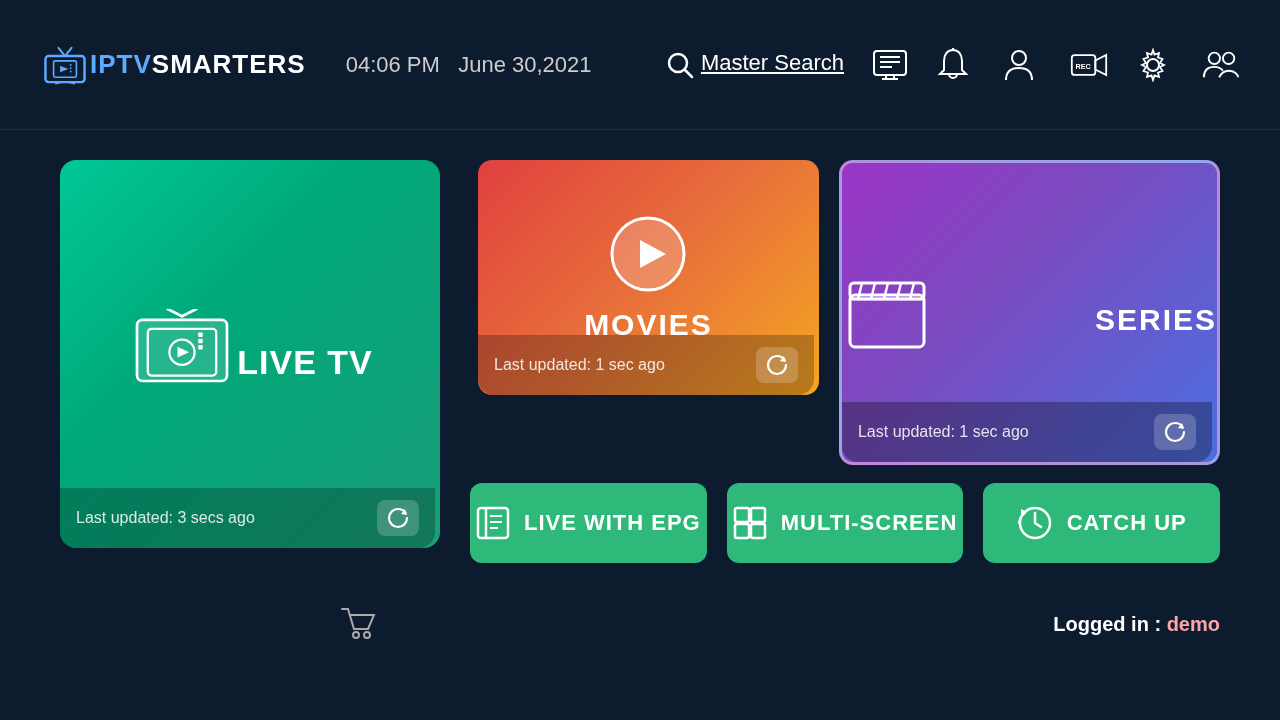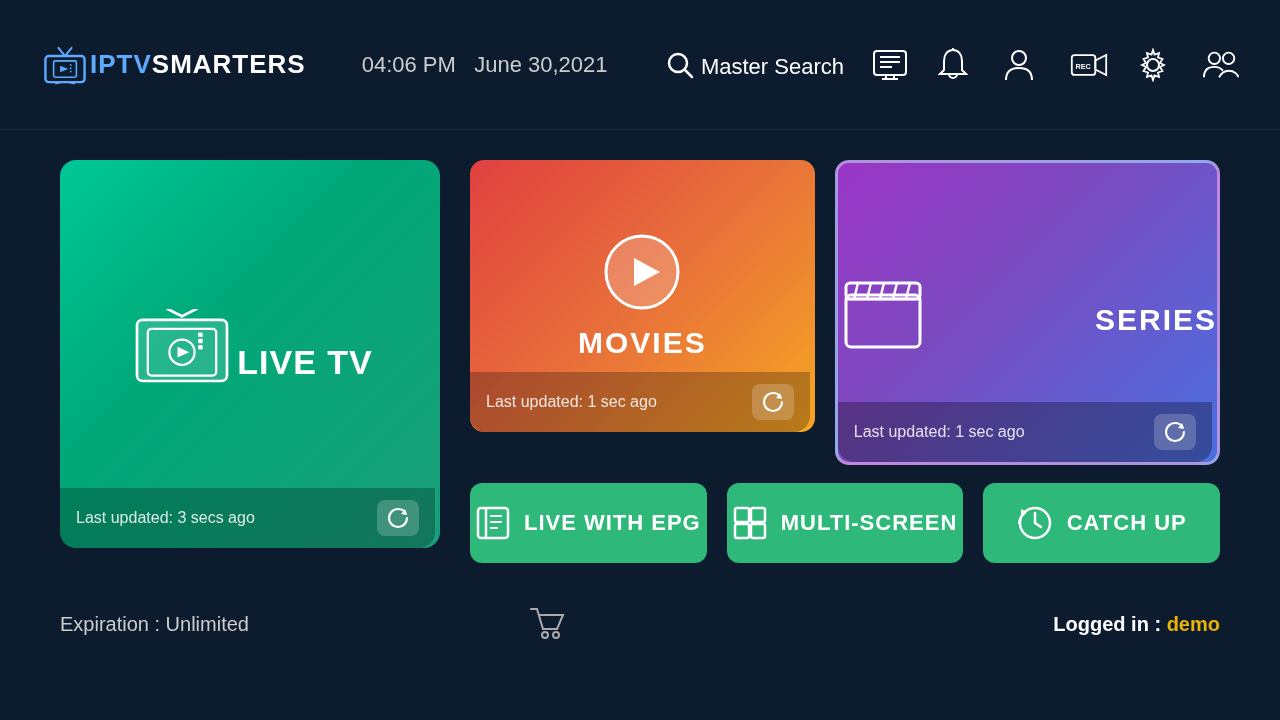--- a/index.html
+++ b/index.html
@@ -31,36 +31,37 @@
     }
     .logo-text {
       font-size: 26px;
       font-weight: 700;
       letter-spacing: 1px;
     }
     .logo-text span {
       color: #5daaff;
     }
     .datetime {
-      margin-left: 56px;
+      margin-left: 40px;
       font-size: 22px;
       color: #ccc;
       white-space: nowrap;
     }
     .header-right {
       margin-left: auto;
       display: flex;
       align-items: center;
       gap: 28px;
     }
     .search-box {
       display: flex;
-      align-items: flex-end;
+      align-items: flex-start;
       gap: 6px;
       cursor: pointer;
+      text-decoration: underline;
     }
     .search-box .search-label {
       font-size: 22px;
       color: #fff;
     }
     .header-icon {
       width: 38px;
       height: 38px;
       cursor: pointer;
       display: flex;
@@ -141,29 +142,30 @@
 
     
     .top-cards {
       display: flex;
       gap: 20px;
     }
 
     
     .card-movies {
       flex: 1;
-      height: 272px;
+      height: 235px;
       border-radius: 14px;
       background: linear-gradient(135deg, #e04040 0%, #e8703a 50%, #f5a623 100%);
       position: relative;
       display: flex;
       flex-direction: column;
       align-items: center;
       justify-content: center;
       cursor: pointer;
+      margin-left: 8px;
     }
     .card-movies .card-title {
       font-size: 30px;
       font-weight: 700;
       margin-top: 14px;
       letter-spacing: 2px;
     }
 
     
     .card-series {
@@ -442,26 +444,25 @@
             <polygon points="4,4 4,10 10,7" fill="white"></polygon>
           </svg>
           <span>CATCH UP</span>
         </button>
       </div>
     </div>
   </div>
 </div>
 
 <div class="footer">
-  <div class="expiration">Expiration : Unlimited</div>
 
   <div class="buy-premium">
     <svg width="36" height="34" viewBox="0 0 36 34" fill="none">
       <path d="M2 2 L8 2 L14 22 L28 22 L34 8 L10 8" stroke="#aaa" stroke-width="2" stroke-linecap="round" fill="none"></path>
       <circle cx="16" cy="28" r="3" stroke="#aaa" stroke-width="2" fill="none"></circle>
       <circle cx="27" cy="28" r="3" stroke="#aaa" stroke-width="2" fill="none"></circle>
     </svg>
   </div>
 
   <div class="logged-in">
-    <span>Logged in : </span><span style="color: #eab308; font-weight: bold;">demo</span>
+    <span>Logged in : </span><span style="color: #fca5a5; font-weight: bold;">demo</span>
   </div>
 </div>
 
 </body></html>

